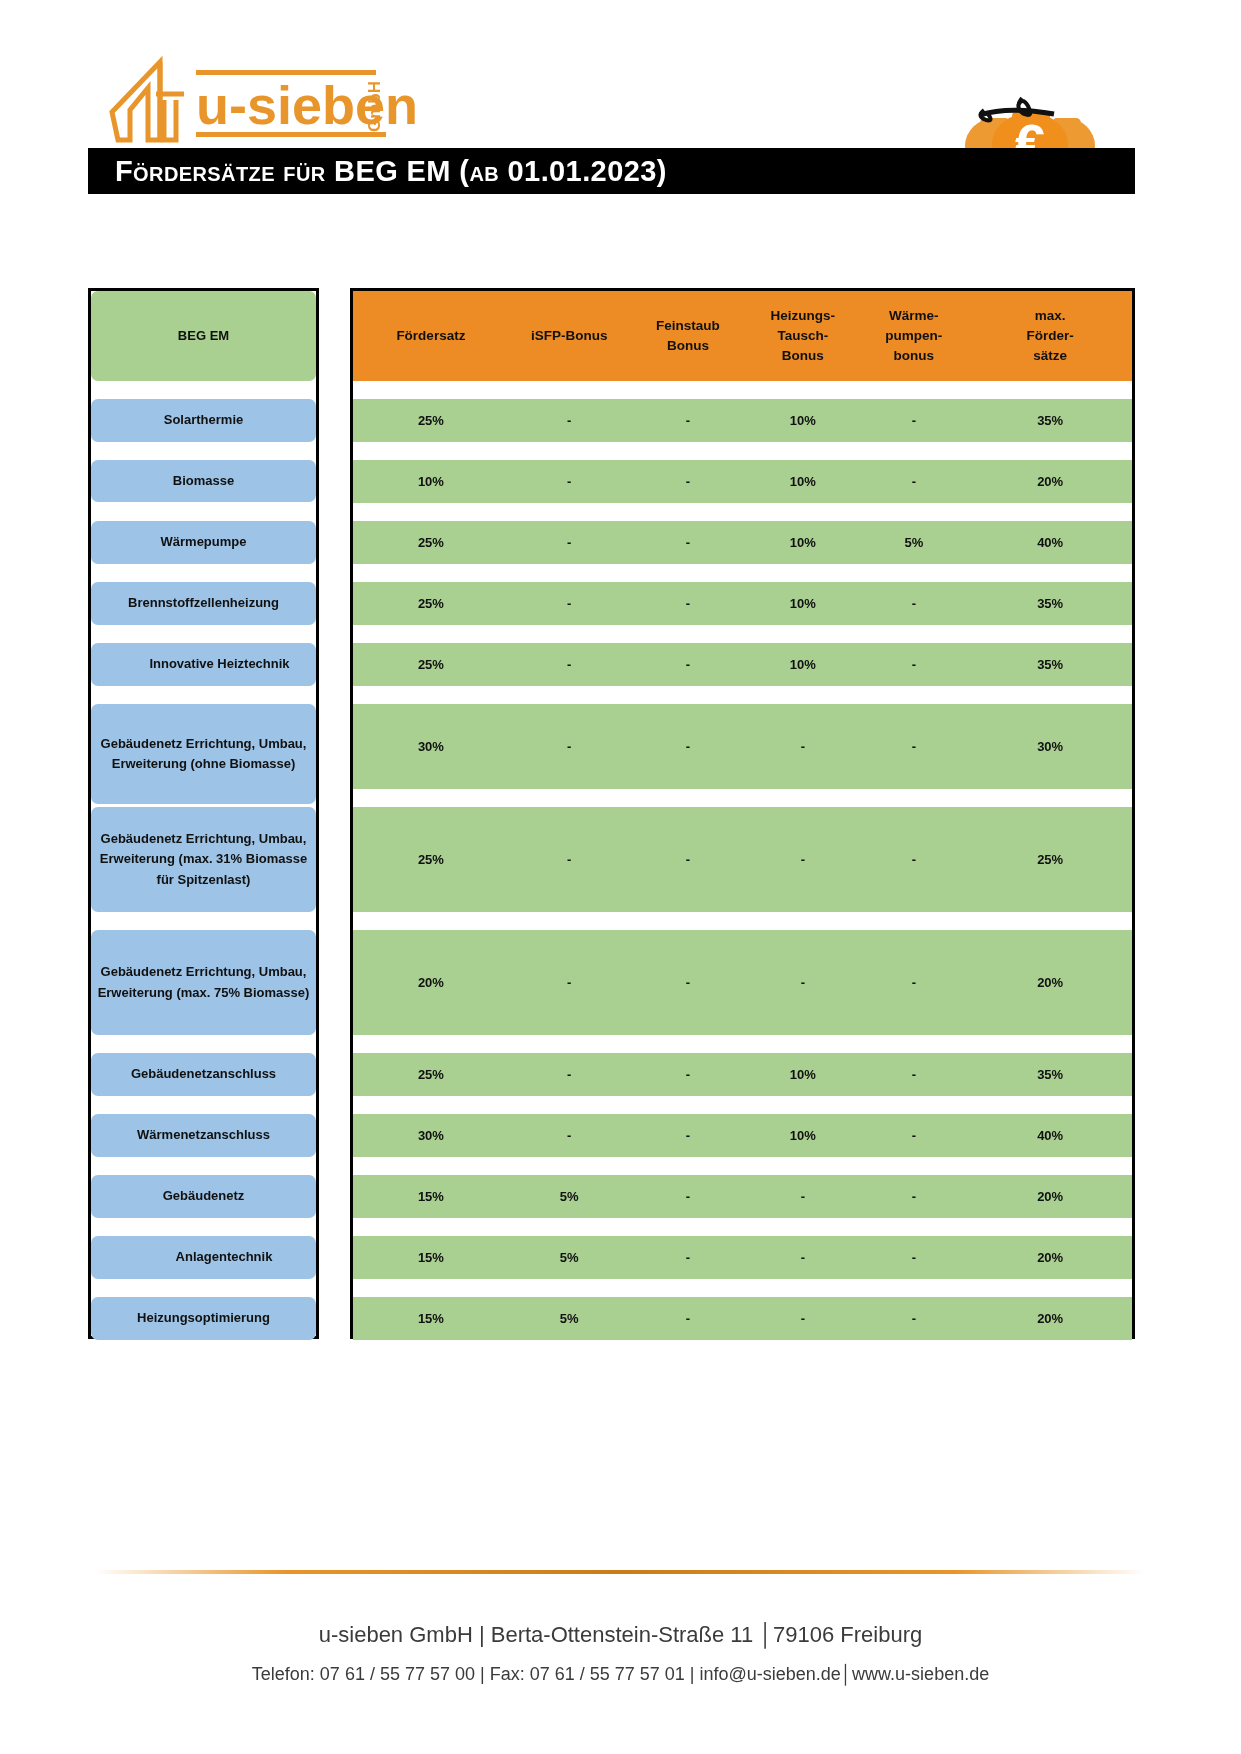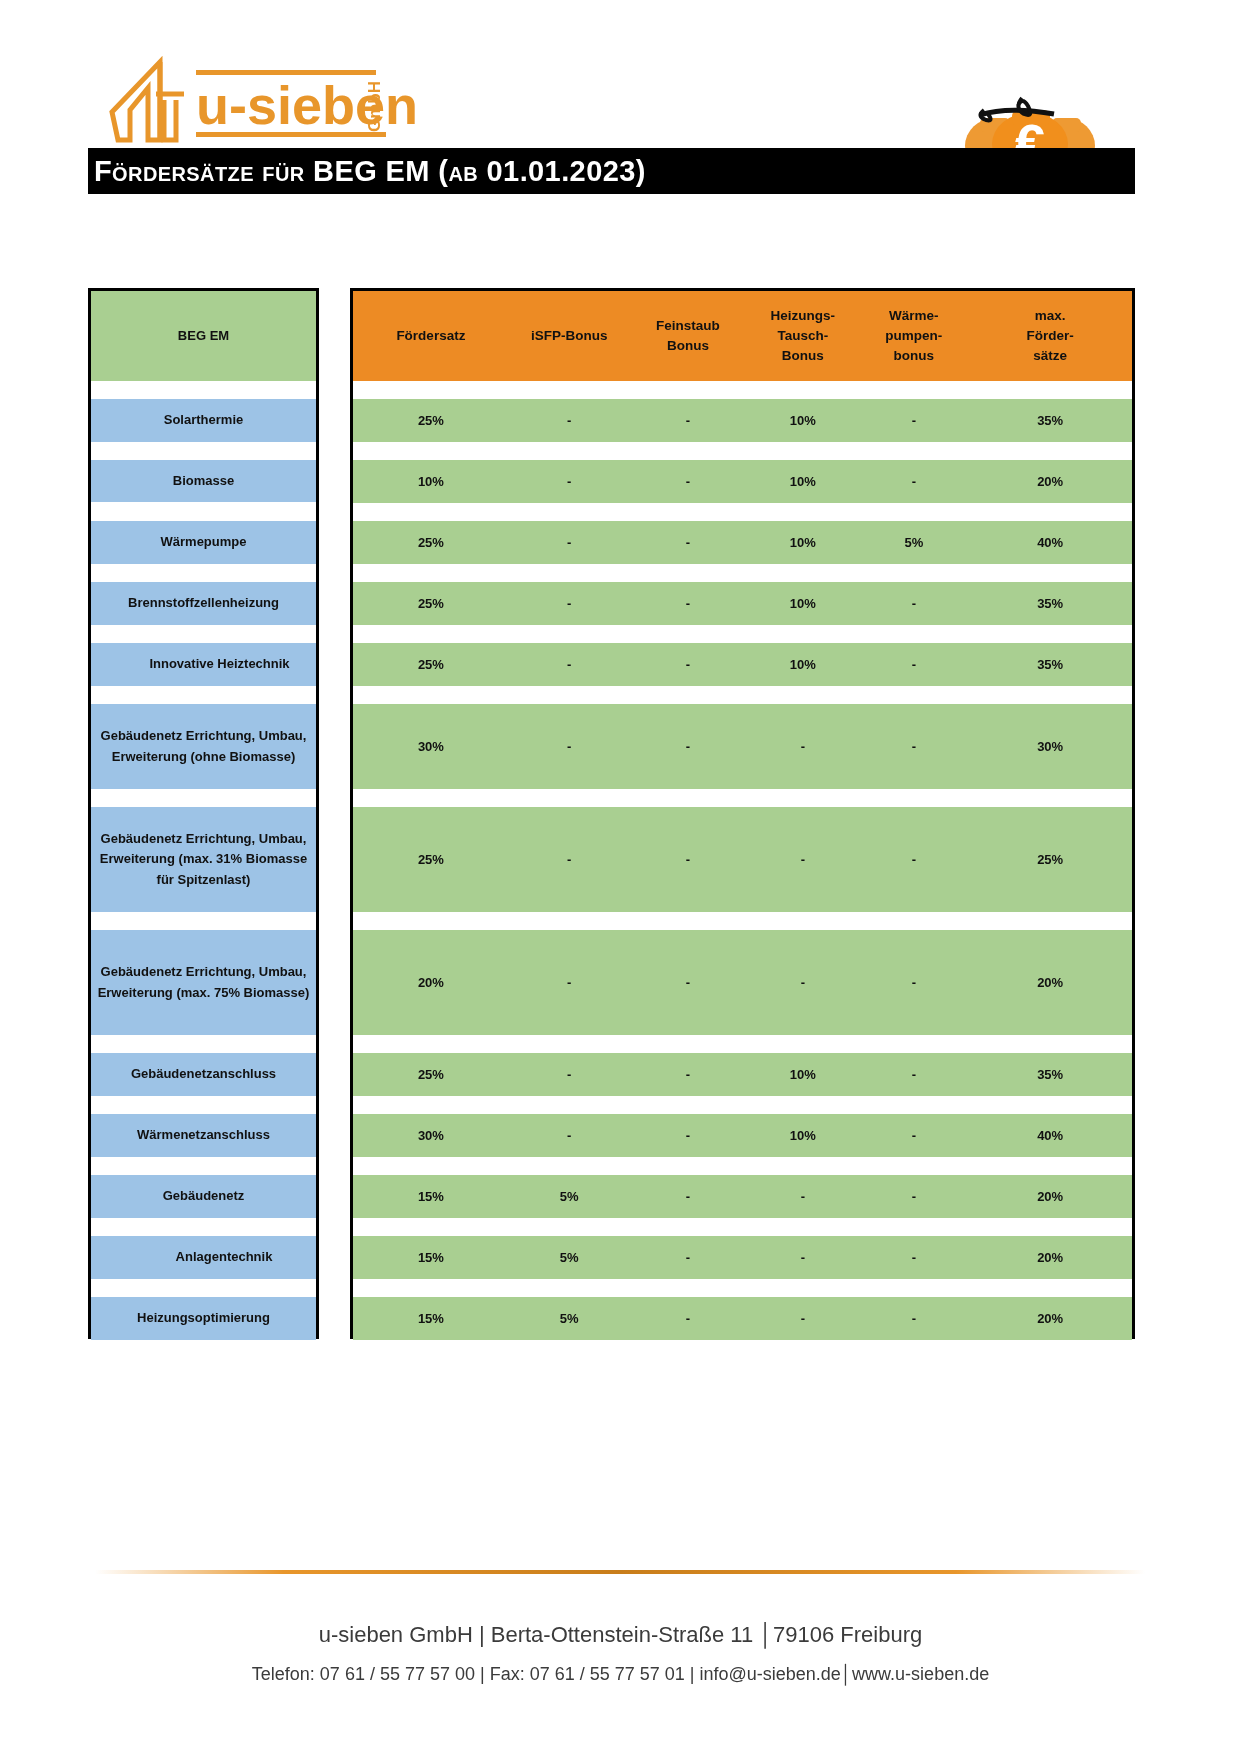--- a/index.html
+++ b/index.html
@@ -51,21 +51,21 @@
     background: #000000;
     display: flex;
     align-items: center;
   }
   #title-bar .title-text {
     color: #ffffff;
     font-family: "Liberation Sans", sans-serif;
     font-weight: bold;
     font-size: 29px;
     letter-spacing: 0.4px;
-    padding-left: 6px;
+    padding-left: 27px;
     font-variant: small-caps;
     white-space: nowrap;
   }
 
   
   #table-area {
     position: absolute;
     left: 0;
     top: 0;
     width: 1241px;
@@ -101,20 +101,21 @@
     box-sizing: border-box;
     display: flex;
     align-items: center;
     justify-content: center;
     text-align: center;
     font-weight: bold;
     font-size: 13px;
     line-height: 1.55;
     color: #111111;
     padding: 0 4px;
+    border-radius: 7px;
   }
   .label-cell.head { background: #a9cf91; }
   .label-cell.item { background: #9dc3e6; }
 
   
   .value-row {
     position: absolute;
     left: 0;
     width: 100%;
     display: flex;
@@ -226,21 +227,21 @@
 <div id="table-area">
 
   <div class="panel" id="label-panel" style="height: 1051px;">
 
   <div class="label-cell head" style="top: 0px; height: 90px;">BEG EM</div>
       <div class="label-cell item" style="top: 108px; height: 43px;">Solarthermie</div>
       <div class="label-cell item" style="top: 169px; height: 42px;">Biomasse</div>
       <div class="label-cell item" style="top: 230px; height: 43px;">Wärmepumpe</div>
       <div class="label-cell item" style="top: 291px; height: 43px;">Brennstoffzellenheizung</div>
       <div class="label-cell item" style="top: 352px; height: 43px; padding-left: 36px;">Innovative Heiztechnik</div>
-      <div class="label-cell item" style="top: 413px; height: 85px;">Gebäudenetz Errichtung, Umbau, Erweiterung (ohne Biomasse)</div>
+      <div class="label-cell item" style="top: 413px; height: 100px;">Gebäudenetz Errichtung, Umbau, Erweiterung (ohne Biomasse)</div>
       <div class="label-cell item" style="top: 516px; height: 105px;">Gebäudenetz Errichtung, Umbau, Erweiterung (max. 31% Biomasse für Spitzenlast)</div>
       <div class="label-cell item" style="top: 639px; height: 105px;">Gebäudenetz Errichtung, Umbau, Erweiterung (max. 75% Biomasse)</div>
       <div class="label-cell item" style="top: 762px; height: 43px;">Gebäudenetzanschluss</div>
       <div class="label-cell item" style="top: 823px; height: 43px;">Wärmenetzanschluss</div>
       <div class="label-cell item" style="top: 884px; height: 43px;">Gebäudenetz</div>
       <div class="label-cell item" style="top: 945px; height: 43px; padding-left: 45px;">Anlagentechnik</div>
       <div class="label-cell item" style="top: 1006px; height: 43px;">Heizungsoptimierung</div>
     </div>
 
   <div class="panel" id="values-panel" style="height: 1051px;">

